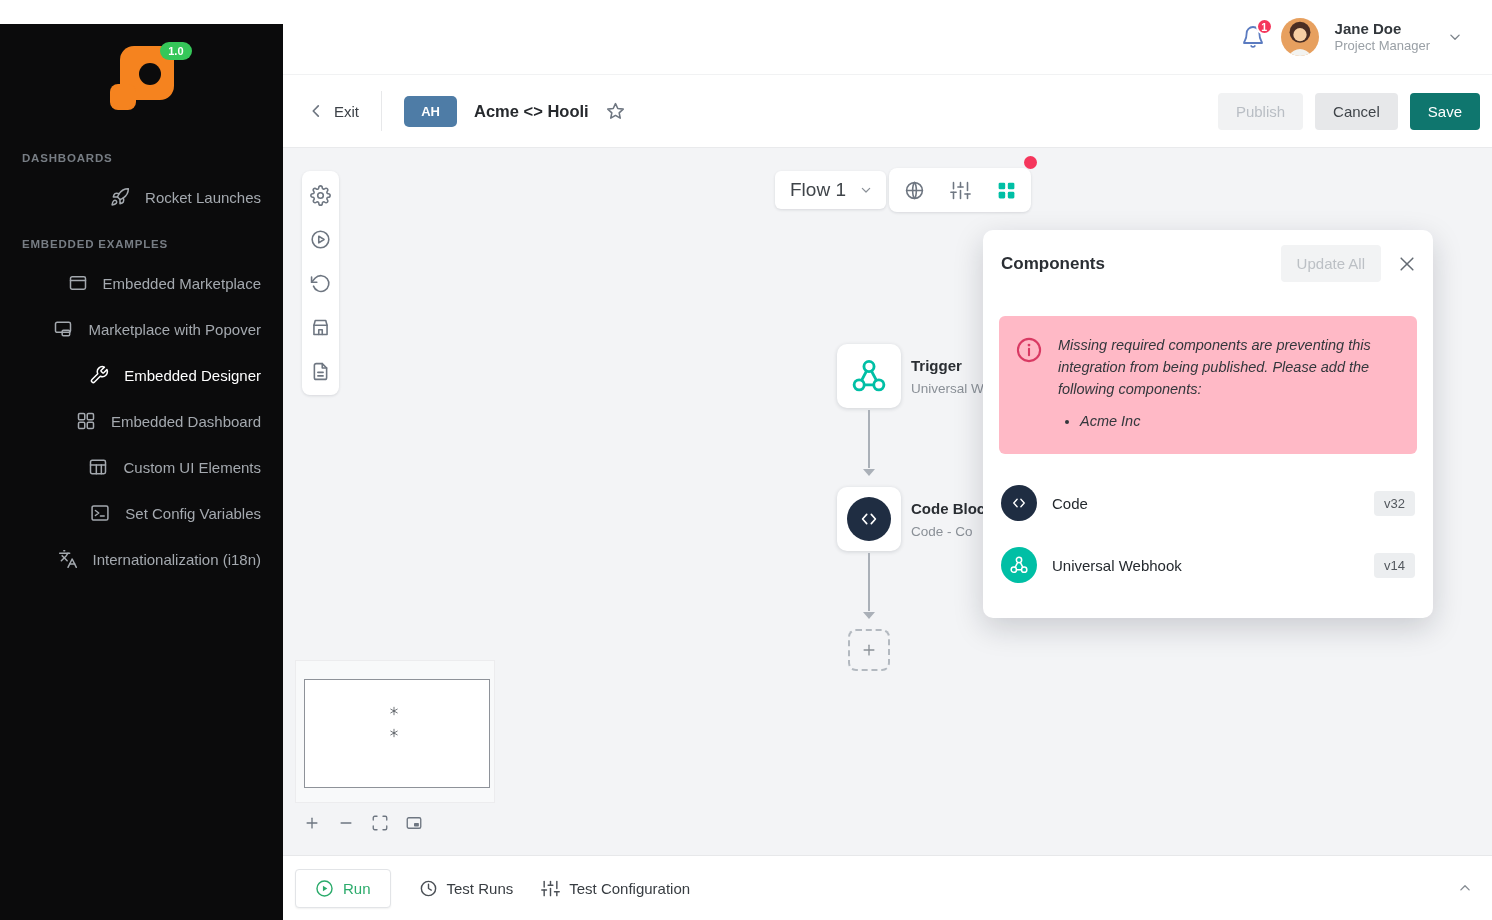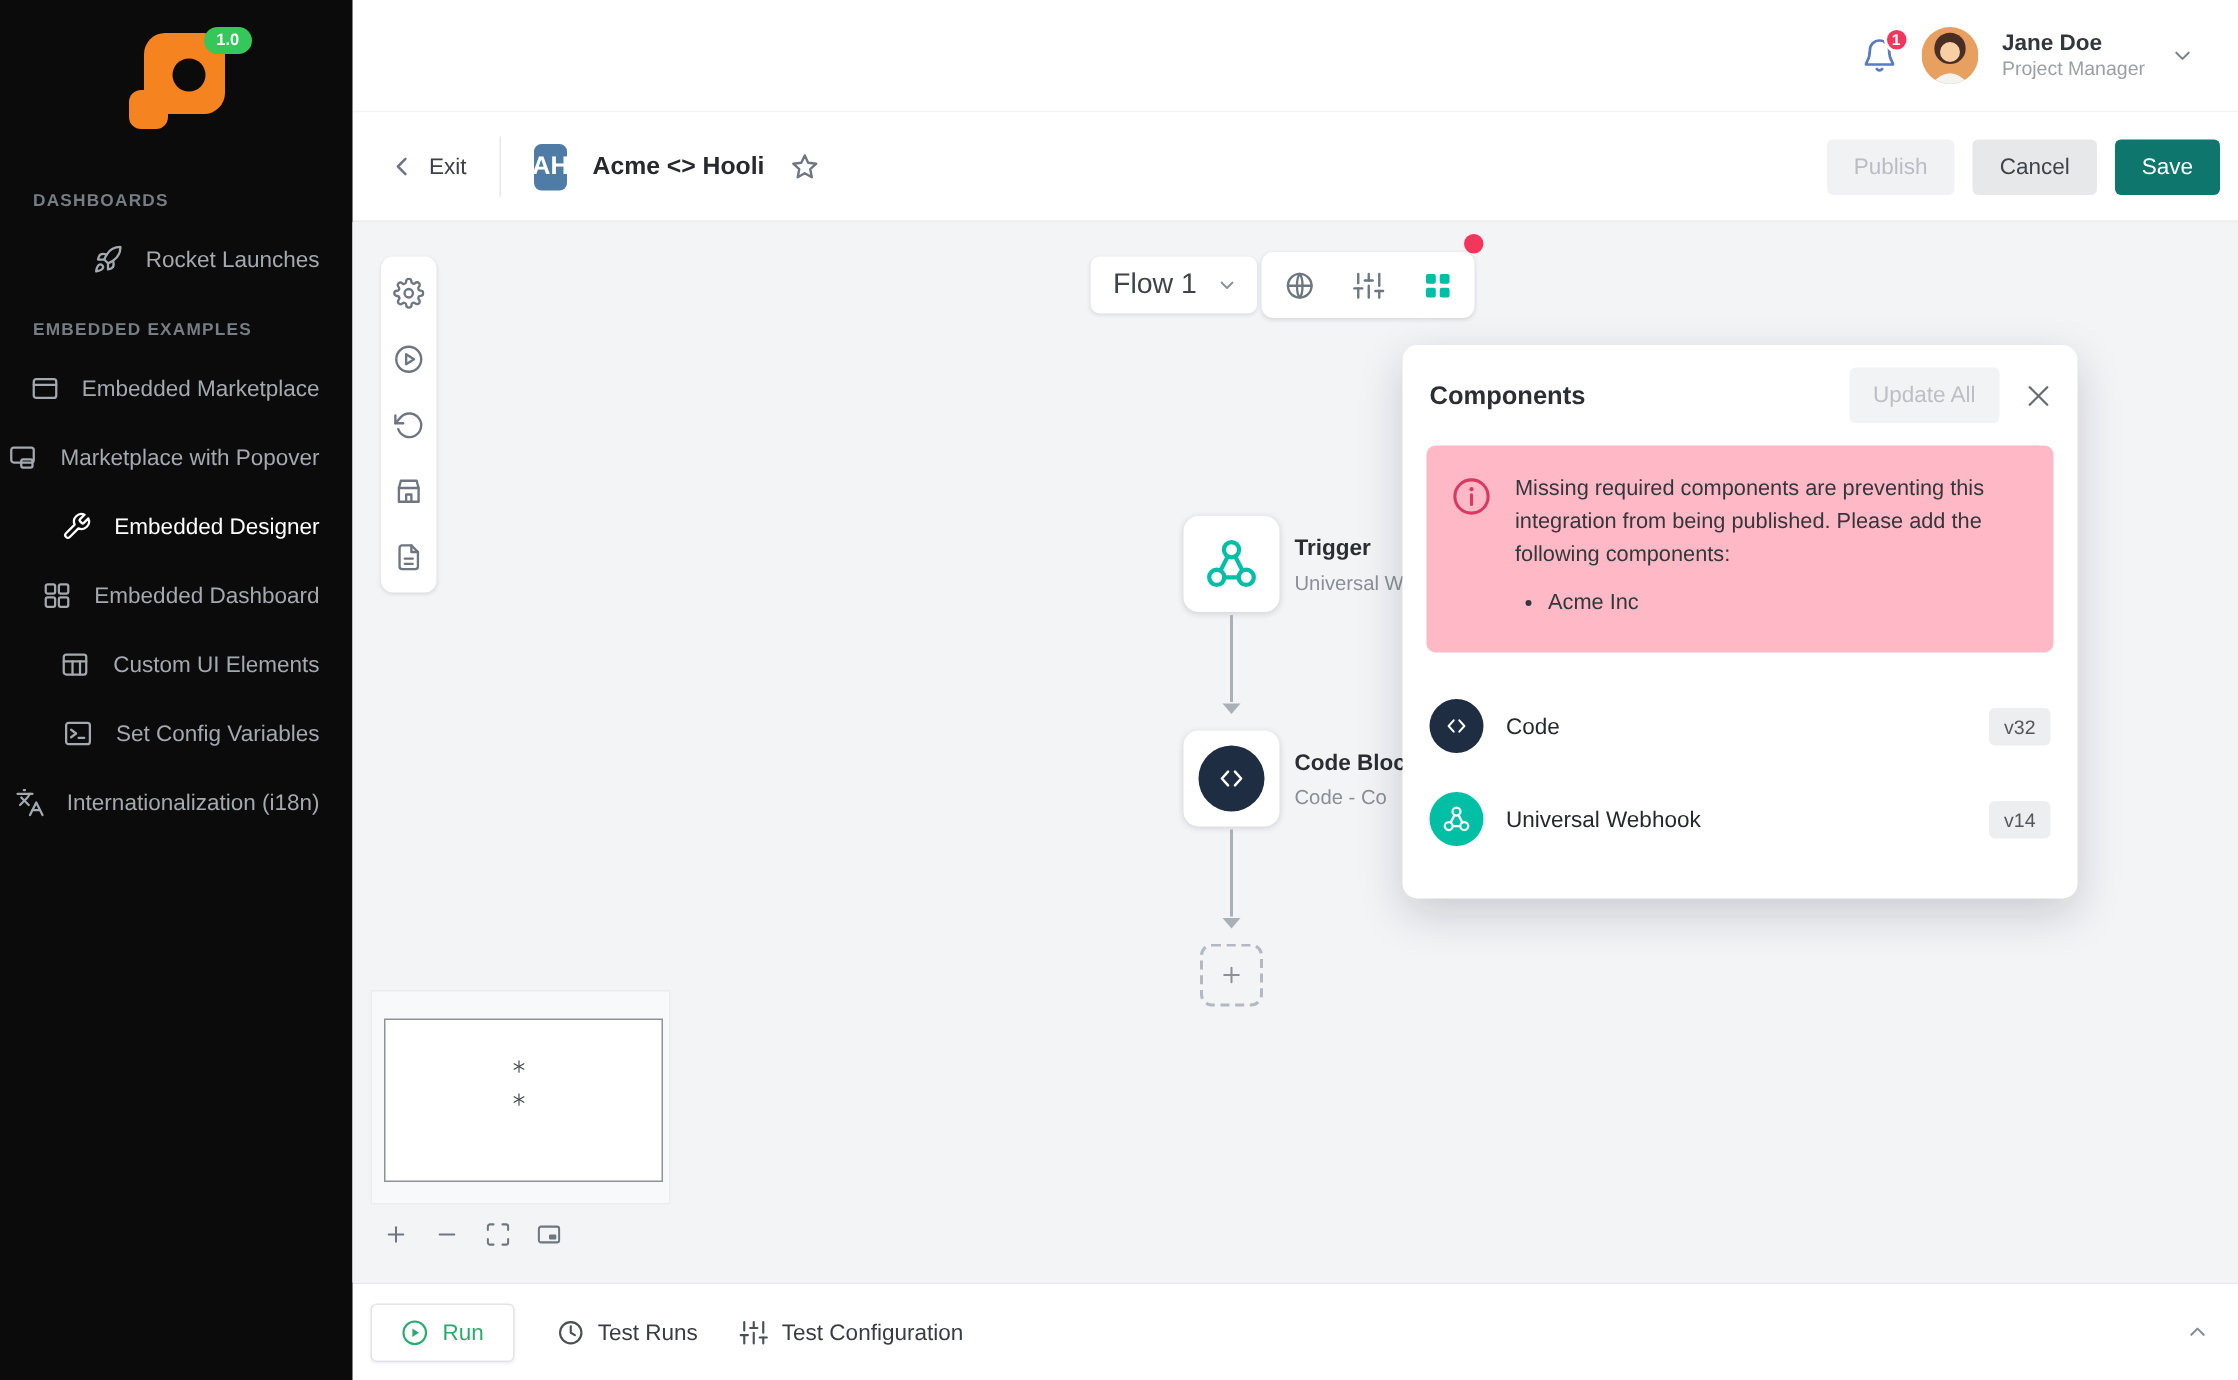--- a/index.html
+++ b/index.html
@@ -7,21 +7,21 @@
   body { font-family:"Liberation Sans", sans-serif; background:#fff; overflow:hidden; }
 
   .app { display:flex; width:1492px; height:920px; position:relative; overflow:hidden; }
 
   
   svg.st, svg.st * { fill:none; stroke:currentColor; stroke-width:1.8; stroke-linecap:round; stroke-linejoin:round; }
   svg .fl { fill:currentColor; stroke:none; }
   svg { display:block; }
 
   
-  .sidebar { width:235px; flex-shrink:0; background:#0b0b0c; color:#a4a9af; position:relative; }
+  .sidebar { width:283px; flex-shrink:0; background:#0b0b0c; color:#a4a9af; position:relative;margin-top:24px; }
   .logo-wrap { position:relative; width:64px; margin:22px auto 24px; }
   .version-pill { position:absolute; top:-4px; right:-18px; background:#35c759; color:#fff;
                   font-size:11px; font-weight:bold; padding:3px 8px; border-radius:11px; }
   .section-label { padding:18px 22px 10px; font-size:11.5px; font-weight:bold; letter-spacing:.07em; color:#777d84; }
   .nav-item { display:flex; align-items:center; gap:15px; padding:13px 22px 13px 36px; font-size:15px; color:#a4a9af; cursor:pointer;justify-content:flex-end; }
   .nav-item.active { color:#ffffff; }
   .nav-item .nlabel { white-space:nowrap; }
 
   
   .main { flex:1; min-width:0; display:flex; flex-direction:column; }
@@ -37,21 +37,21 @@
   .user-block { line-height:1.3; }
   .user-name { font-size:15px; font-weight:bold; color:#32373c; }
   .user-role { font-size:13px; color:#9aa0a6; }
   .caret { color:#7c838a; cursor:pointer; }
 
   
   .subbar { height:73px; background:#fff; border-bottom:1px solid #e9eaec; display:flex; align-items:center; padding:0 12px 0 22px; }
   .exit-btn { display:flex; align-items:center; gap:7px; color:#3c4147; font-size:15px; cursor:pointer;text-align:right; }
   .exit-btn svg { color:#6e7681; }
   .vdivider { width:1px; height:40px; background:#e7e8ea; margin:0 22px; }
-  .ah-badge { width:22px; height:31px; border-radius:5px; background:#4e7ca6; color:#fff; font-size:17px; font-weight:bold;
+  .ah-badge { width:53px; height:31px; border-radius:5px; background:#4e7ca6; color:#fff; font-size:13px; font-weight:bold;
               display:flex; align-items:center; justify-content:center; }
   .integration-title { margin-left:17px; font-size:16.5px; font-weight:bold; color:#26292d; }
   .star-btn { margin-left:16px; color:#6e7681; cursor:pointer; }
   .subbar-spacer { flex:1; }
   .btn { border:none; border-radius:4px; font-size:15px; font-family:inherit; padding:10px 18px; cursor:pointer; }
   .btn-publish { background:#f1f2f3; color:#b9bec4; cursor:default; }
   .btn-cancel { background:#e7e8ea; color:#3f4449; margin-left:12px; }
   .btn-save { background:#0f766e; color:#fff; margin-left:12px; }
 
   
@@ -102,21 +102,21 @@
 
   
   .components-panel { position:absolute; left:700px; top:82px; width:450px; background:#fff; border-radius:10px;
                       box-shadow:0 10px 30px rgba(16,24,40,.18); z-index:20; padding-bottom:16px; }
   .panel-header { display:flex; align-items:center; padding:15px 16px 10px 18px; }
   .panel-title { flex:1; font-size:17px; font-weight:bold; color:#2b2f34; }
   .btn-update-all { background:#f2f3f4; color:#bcc0c5; border:none; border-radius:4px; padding:10px 16px;
                     font-size:15px; font-family:inherit; margin-right:16px; cursor:default; }
   .panel-close { color:#646b73; cursor:pointer; }
 
-  .panel-alert { margin:5px 16px 0; background:#ffb9c6; border-radius:6px; padding:18px 20px 20px 16px; display:flex; gap:15px; }
+  .panel-alert { margin:24px 16px 0; background:#ffb9c6; border-radius:6px; padding:18px 20px 20px 16px; display:flex; gap:15px;font-style:italic; }
   .alert-icon { color:#d93a63; flex-shrink:0; margin-top:2px; }
   .alert-body { font-size:14.5px; line-height:22px; color:#33373c; }
   .alert-list { margin:10px 0 0 22px; }
   .alert-list li { margin-bottom:2px; }
 
   .panel-rows { padding:18px 18px 6px; }
   .comp-row { display:flex; align-items:center; gap:15px; padding:13px 0; cursor:pointer; }
   .comp-icon { width:36px; height:36px; border-radius:50%; display:flex; align-items:center; justify-content:center; color:#fff; flex-shrink:0; }
   .comp-icon.navy { background:#1f2d42; }
   .comp-icon.teal { background:#00bfa5; }

